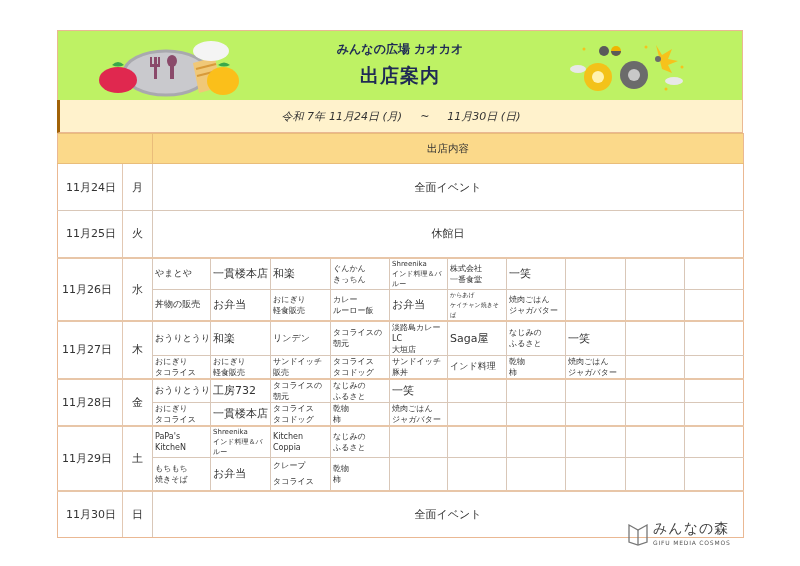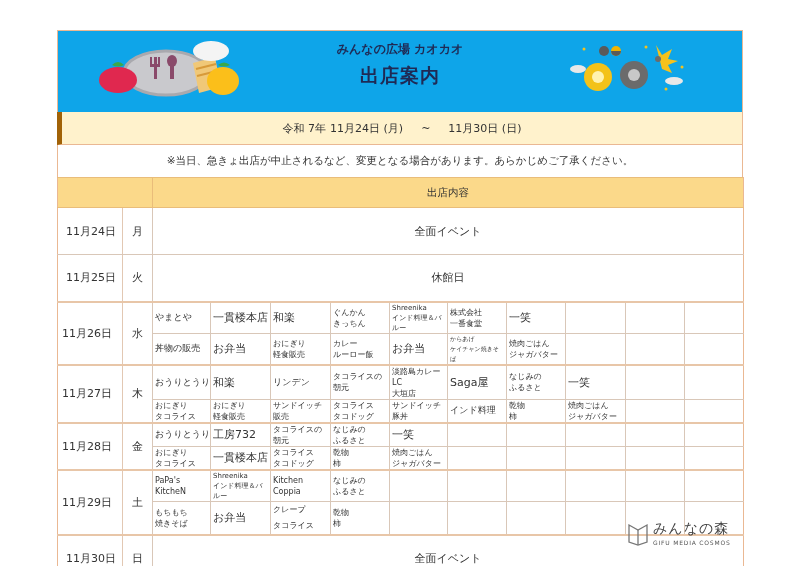--- a/index.html
+++ b/index.html
@@ -1,28 +1,28 @@
 <!DOCTYPE html>
 <html><head>
 <meta charset="utf-8">
 <style>
   * { box-sizing: border-box; margin: 0; padding: 0; }
   html, body { width: 800px; height: 566px; background: #ffffff; overflow: hidden; }
   body { font-family: "DejaVu Sans", "Liberation Sans", sans-serif; color: #222; position: relative; }
 
   .sheet { position: absolute; left: 57px; top: 30px; width: 686px; }
 
-  .banner { position: relative; height: 82px; background: #0ea5e9; border: 1px solid #eab893; border-bottom: none; padding-left: 22px; }
+  .banner { position: relative; height: 70px; background: #bef264; border: 1px solid #eab893; border-bottom: none; padding-left: 22px; }
   .banner .sub { position: absolute; left: 0; right: 0; top: 10px; text-align: center; font-size: 12px; font-weight: bold; color: #1f2a55; }
   .banner .main { position: absolute; left: 0; right: 0; top: 32px; text-align: center; font-size: 19px; font-weight: bold; color: #1f2a55; letter-spacing: 1px; }
   .deco-left { position: absolute; left: 40px; top: 6px; width: 150px; height: 60px; }
   .deco-right { position: absolute; left: 512px; top: 6px; width: 120px; height: 58px; }
 
-  .period { height: 33px; background: #fff2cc; border-left: 5px solid #a16207; border-right: 1px solid #eab893; border-bottom: 1px solid #eab893;
-            display: flex; align-items: center; justify-content: center; font-size: 11px; color: #333; gap: 4px; }
+  .period { height: 33px; background: #fff2cc; border-left: 3px solid #a16207; border-right: 1px solid #eab893; border-bottom: 1px solid #eab893;
+            display: flex; align-items: center; justify-content: center; font-size: 11px; color: #333; gap: 4px; font-style: italic; }
   .period .tilde { margin: 0 14px; }
 
   .notice { height: 32px; background: #fff; border-left: 1px solid #eab893; border-right: 1px solid #eab893;
             display: flex; align-items: center; justify-content: center; font-size: 10.5px; color: #333; }
 
   table { border-collapse: collapse; width: 686px; table-layout: fixed; }
   td { border: 1px solid #d9c7b8; font-size: 9px; line-height: 11px; padding: 0 2px; vertical-align: middle; color: #333; overflow: hidden; white-space: nowrap; }
   .hdr td { background: #fbd98a; height: 30px; border-color: #e9bd7a; text-align: center; font-size: 10.5px; }
   .date { text-align: left; font-size: 11px; padding-left: 4px; border-right-color: #e2c8b3; }
   .dow { text-align: center; font-size: 11px; }
@@ -84,21 +84,20 @@
     </svg>
   </div>
 
   <div class="period">
     <span>令和 7年</span>
     <span>11月24日 (月)</span>
     <span class="tilde">~</span>
     <span>11月30日 (日)</span>
   </div>
 
-  <div class="notice">※当日、急きょ出店が中止されるなど、変更となる場合があります。あらかじめご了承ください。</div>
 
   <table>
     <colgroup>
       <col style="width:65px">
         <col style="width:30px">
       <col style="width:58px">
         <col style="width:60px">
         <col style="width:60px">
         <col style="width:59px">
         <col style="width:58px">

